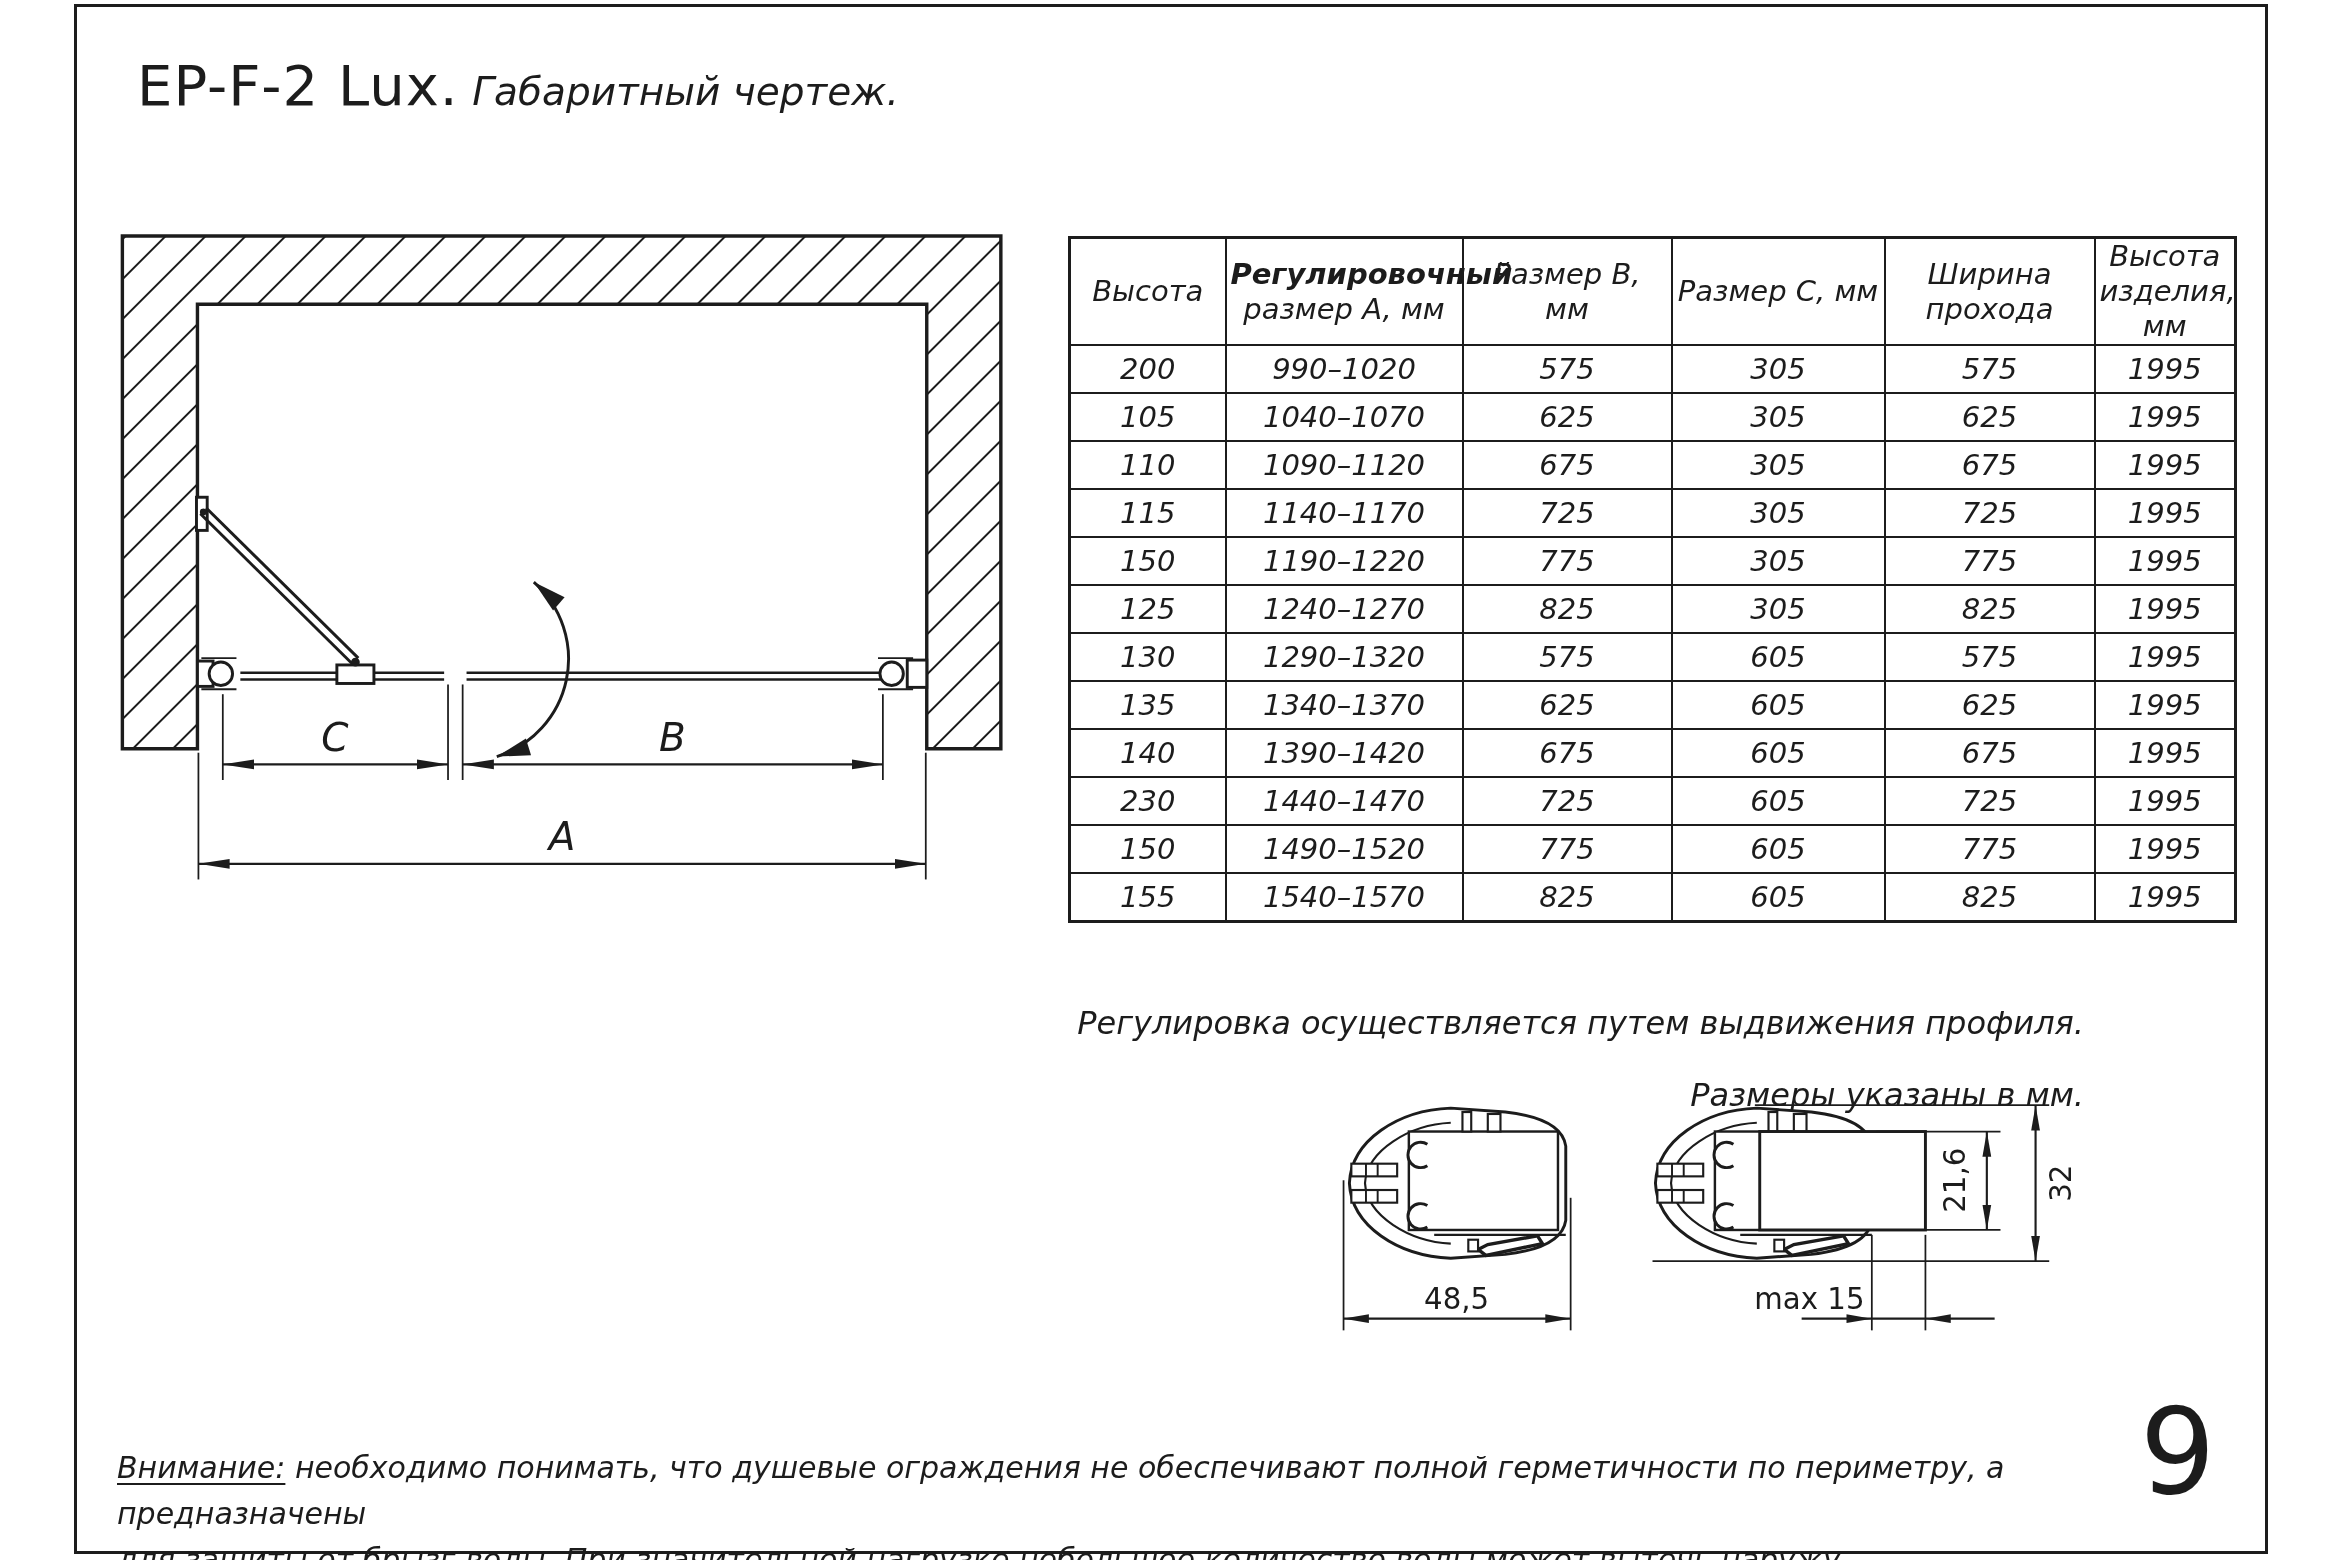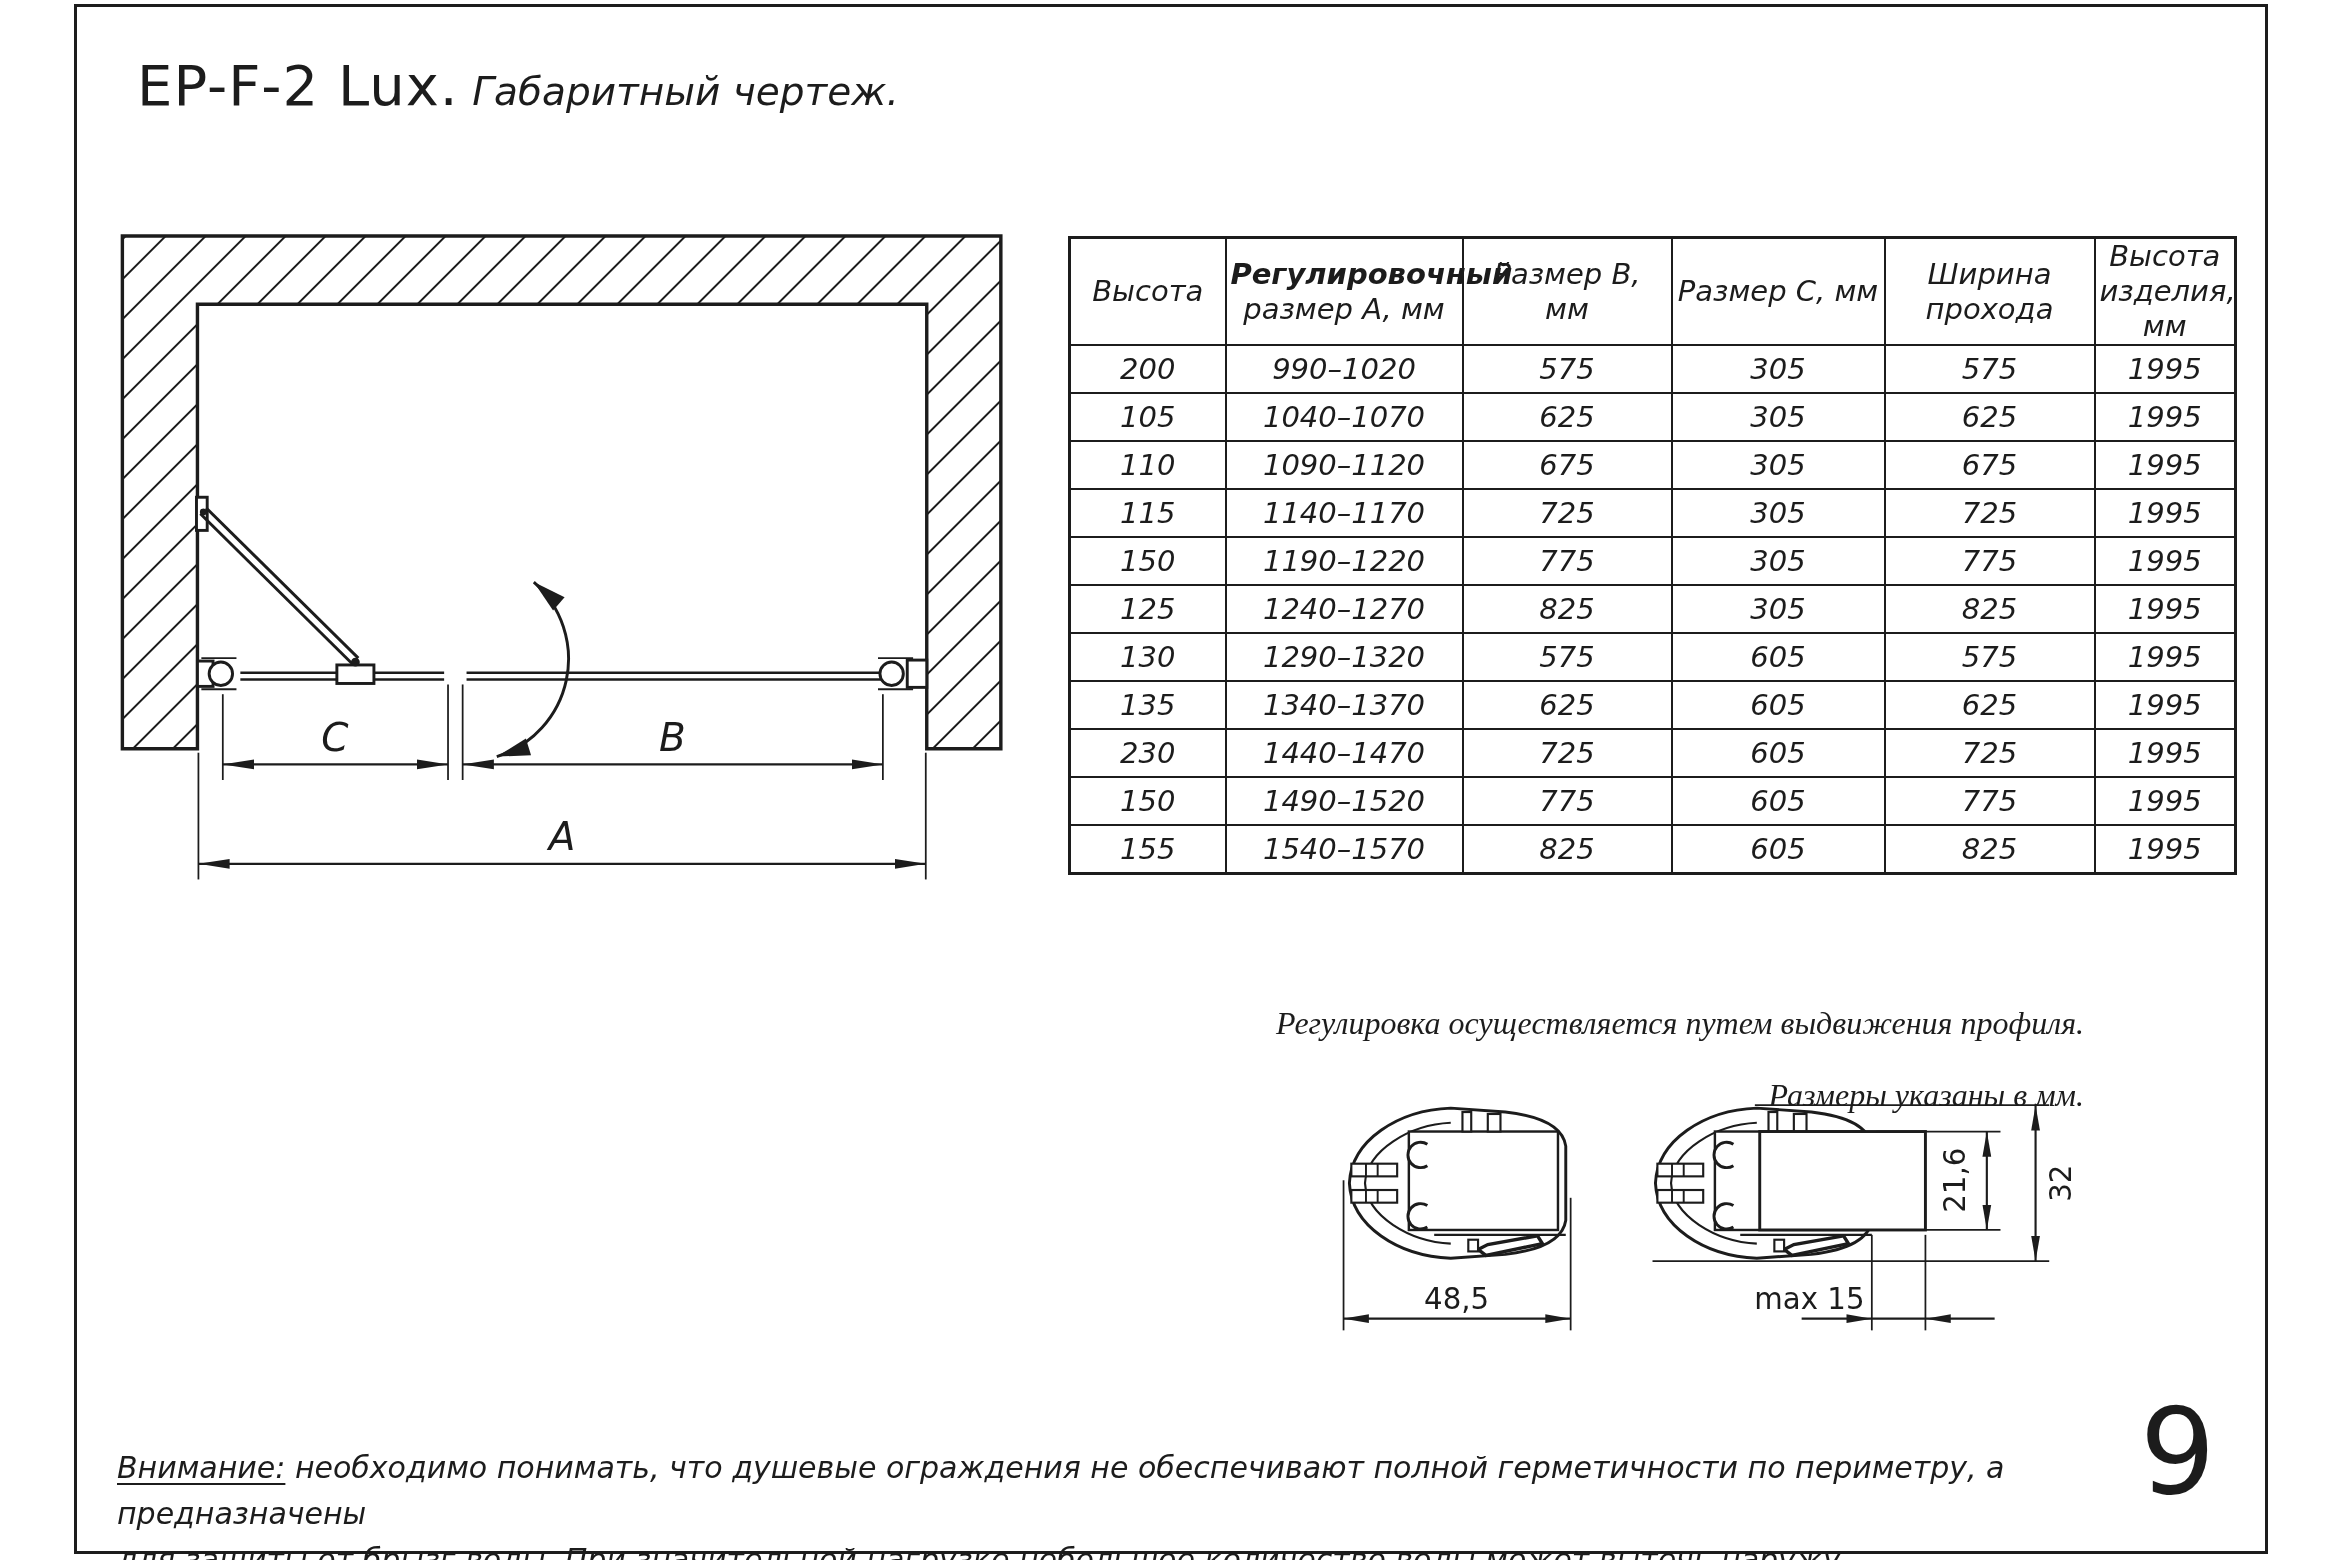--- a/index.html
+++ b/index.html
@@ -30,21 +30,21 @@
   th,td { border:2.4px solid #1c1c1c; text-align:center; vertical-align:middle;
           padding:0 3.9px; font-weight:normal; }
   table { border:3.9px solid #1c1c1c; }
   thead th { height:98px; line-height:35px; }
   tbody td { height:48px; }
   .hb { font-weight:bold; display:block; }
   .hl { display:block; }
 
   
   .notes { right:257px; top:987px; width:1073px; text-align:right;
-           font-style:italic; font-size:32px; line-height:72px; white-space:nowrap;font-family:Liberation Serif, serif; }
+           font-style:italic; font-size:32px; line-height:72px; white-space:nowrap; }
 
   
   .warning { left:117px; top:1445px; width:1946px; font-style:italic;
              font-size:30px; line-height:46px; }
   .warn-label { text-decoration:underline; text-underline-offset:4.9px;
                 text-decoration-thickness:2px; }
 
   
   .page-num { left:2114px; top:1393px; width:127px; text-align:center;
               font-size:119px; line-height:119px; }
@@ -241,20 +241,28 @@
 
         <tr>
           <td>135</td>
           <td>1340–1370</td>
           <td>625</td>
           <td>605</td>
           <td>625</td>
           <td>1995</td>
         </tr>
 
+        <tr>
+          <td>140</td>
+          <td>1390–1420</td>
+          <td>675</td>
+          <td>605</td>
+          <td>675</td>
+          <td>1995</td>
+        </tr>
 
         <tr>
           <td>230</td>
           <td>1440–1470</td>
           <td>725</td>
           <td>605</td>
           <td>725</td>
           <td>1995</td>
         </tr>
 

